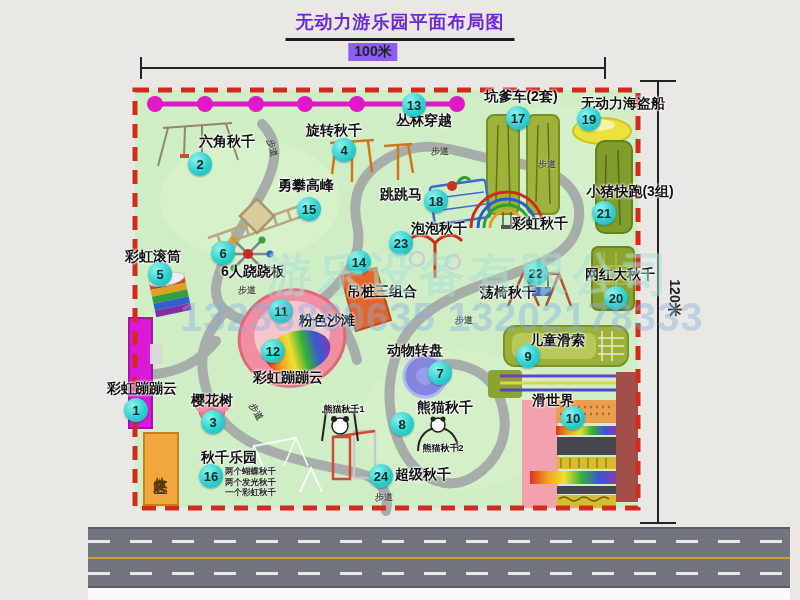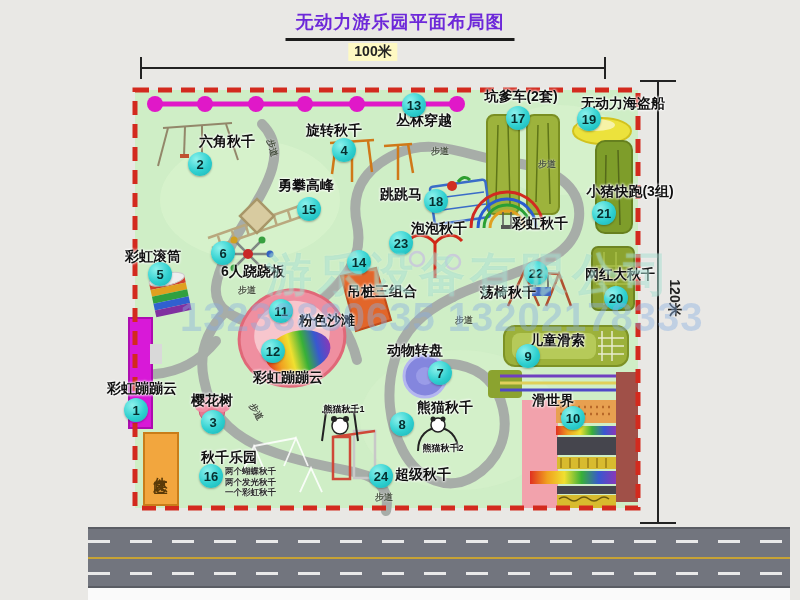--- a/index.html
+++ b/index.html
@@ -13,21 +13,21 @@
   .title{
     position:absolute;left:400px;top:10px;transform:translateX(-50%);
     font-size:18px;font-weight:bold;color:#6d28d9;white-space:nowrap;
     border-bottom:3px solid #1c1c1c;padding:0 10px 4px 10px;letter-spacing:1px;
   }
   
   .dimh-line{position:absolute;left:140px;top:67px;width:466px;height:2px;background:#222;}
   .dimh-tick{position:absolute;width:2px;height:22px;background:#222;top:57px;}
   .dimh-label{
     position:absolute;left:373px;top:52px;transform:translate(-50%,-50%);
-    font-size:14px;font-weight:bold;color:#222;background:#fef9c3;padding:0 6px;
+    font-size:14px;font-weight:bold;color:#222;background:#8b5cf6;padding:0 6px;
   }
   .dimv-line{position:absolute;left:657px;top:80px;width:2px;height:444px;background:#222;}
   .dimv-tick{position:absolute;left:640px;width:36px;height:2px;background:#222;}
   .dimv-label{
     position:absolute;left:674px;top:298px;transform:translate(-50%,-50%) rotate(90deg);
     font-size:14px;font-weight:bold;color:#222;white-space:nowrap;
   }
   
   .label{
     position:absolute;transform:translate(-50%,-50%);

